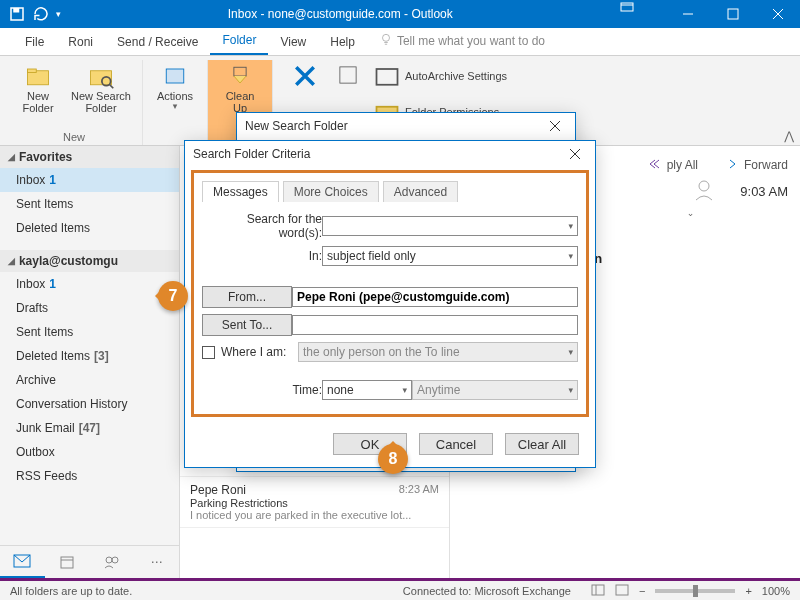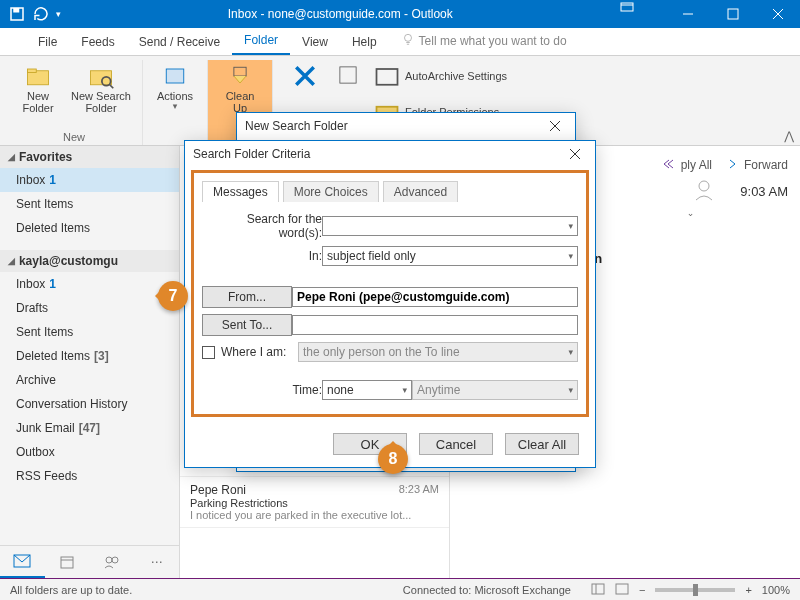--- a/index.html
+++ b/index.html
@@ -7,21 +7,21 @@
   .window { background: #fff; width: 800px; height: 600px; display: flex; flex-direction: column; }
   
   .titlebar { background: #0072c6; height: 28px; color: #fff; display: flex; align-items: center; font-size: 12px; }
   .tb-left { display:flex; align-items:center; gap:6px; padding-left:8px; }
   .tb-icon { width:18px; height:18px; display:flex; align-items:center; justify-content:center; }
   .tb-title { flex:1; text-align:center; }
   .tb-buttons { display:flex; }
   .tb-btn { width:45px; height:28px; display:flex; align-items:center; justify-content:center; }
   .tb-spacer { width:45px; }
   
-  .menubar { background:#fff; height:28px; display:flex; align-items:flex-end; padding-left:26px; font-size:12px; color:#444; border-bottom:1px solid #d0d0d0;}
+  .menubar { background:#fff; height:28px; display:flex; align-items:flex-end; padding-left:13px; font-size:12px; color:#444; border-bottom:1px solid #d0d0d0;}
   .mtab { padding:6px 12px; }
   .mtab.active { color:#0072c6; border-bottom:2px solid #0072c6; font-weight:400;}
   .tellme { display:flex; align-items:center; gap:4px; color:#888;}
   .tellme svg { width:14px; height:14px; }
   
   .ribbon { background:#f3f3f3; height:90px; display:flex; border-bottom:1px solid #d0d0d0; padding:4px 6px 0 6px; position:relative;}
   .ribbon-group { display:flex; flex-direction:column; align-items:center; padding:0 6px; border-right:1px solid #e3e3e3; }
   .ribbon-bigbtn { display:flex; flex-direction:column; align-items:center; width:52px; padding:2px; font-size:11px; color:#404040; text-align:center; line-height:1.1;}
   .ribbon-bigbtn.wide { width:70px; }
   .ribbon-grouplabel { font-size:11px; color:#666; margin-top:auto; padding:2px 0;}
@@ -43,28 +43,28 @@
   .side-bottom-btn.active { color:#0072c6; border-bottom:2px solid #0072c6;}
   
   .msglist { width:270px; border-right:1px solid #e0e0e0; font-size:12px; color:#333; padding-top:280px;  }
   .msgitem { padding:6px 10px; border-bottom:1px solid #eee;}
   .msgitem .from { font-weight:400; color:#333;}
   .msgitem .subj { font-size:11px; color:#333;}
   .msgitem .prev { font-size:11px; color:#888;}
   .msgitem .time { float:right; font-size:11px; color:#888;}
   
   .reading { flex:1; padding:12px; font-size:13px; color:#333;}
-  .reading-head { display:flex; justify-content:flex-end; gap:14px; font-size:12px; color:#555; padding-bottom:6px;}
+  .reading-head { display:flex; justify-content:flex-end; gap:28px; font-size:12px; color:#555; padding-bottom:6px;}
   .reading-head .item { display:flex; align-items:center; gap:4px;}
   .reading-sender { font-size:16px; padding:6px 0 2px 0; color:#333;}
   .reading-right { float:right; display:flex; align-items:center; gap:18px;}
   .reading-subj { font-size:15px; color:#333; padding-bottom:12px; display:flex; justify-content:space-between; align-items:center;}
   .reading-body { padding-top:18px; font-size:13px; color:#222;}
   
-  .statusbar { height:22px; background:#f3f3f3; border-top:1px solid #701a75; display:flex; align-items:center; font-size:11px; color:#555; padding:0 10px;}
+  .statusbar { height:22px; background:#f3f3f3; border-top:3px solid #701a75; display:flex; align-items:center; font-size:11px; color:#555; padding:0 10px;}
   .statusbar .spacer { flex:1; }
   .statusbar .starea { display:flex; align-items:center; gap:10px;}
   
   .dialog { position:absolute; background:#fff; border:1px solid #0072c6; box-shadow:0 4px 18px rgba(0,0,0,0.2);}
   .dlg-title { height:26px; display:flex; align-items:center; justify-content:space-between; padding:0 8px; font-size:12px; color:#333; background:#fff;}
   .dlg-close { width:24px; height:24px; display:flex; align-items:center; justify-content:center; }
   
   .nsf { left:236px; top:112px; width:340px; height:360px;}
   .nsf-body { padding:6px 10px; font-size:12px; color:#333; height:300px; position:relative;}
   .nsf-btns { position:absolute; right:14px; bottom:12px; display:flex; gap:10px;}
@@ -133,21 +133,21 @@
           <svg width="12" height="12">
             <line x1="1" y1="1" x2="11" y2="11" stroke="#fff"></line>
             <line x1="11" y1="1" x2="1" y2="11" stroke="#fff"></line>
           </svg>
         </div>
     </div>
   </div>
 
   <div class="menubar">
     <div class="mtab">File</div>
-    <div class="mtab">Feeds</div>
+    <div class="mtab">Roni</div>
     <div class="mtab">Send / Receive</div>
     <div class="mtab active">Folder</div>
     <div class="mtab">View</div>
     <div class="mtab">Help</div>
     <div class="mtab tellme">
       <span><svg viewBox="0 0 24 24">
             <circle cx="12" cy="10" r="6" fill="none" stroke="#888"></circle>
             <line x1="9" y1="18" x2="15" y2="18" stroke="#888"></line>
             <line x1="10" y1="21" x2="14" y2="21" stroke="#888"></line>
           </svg></span>

